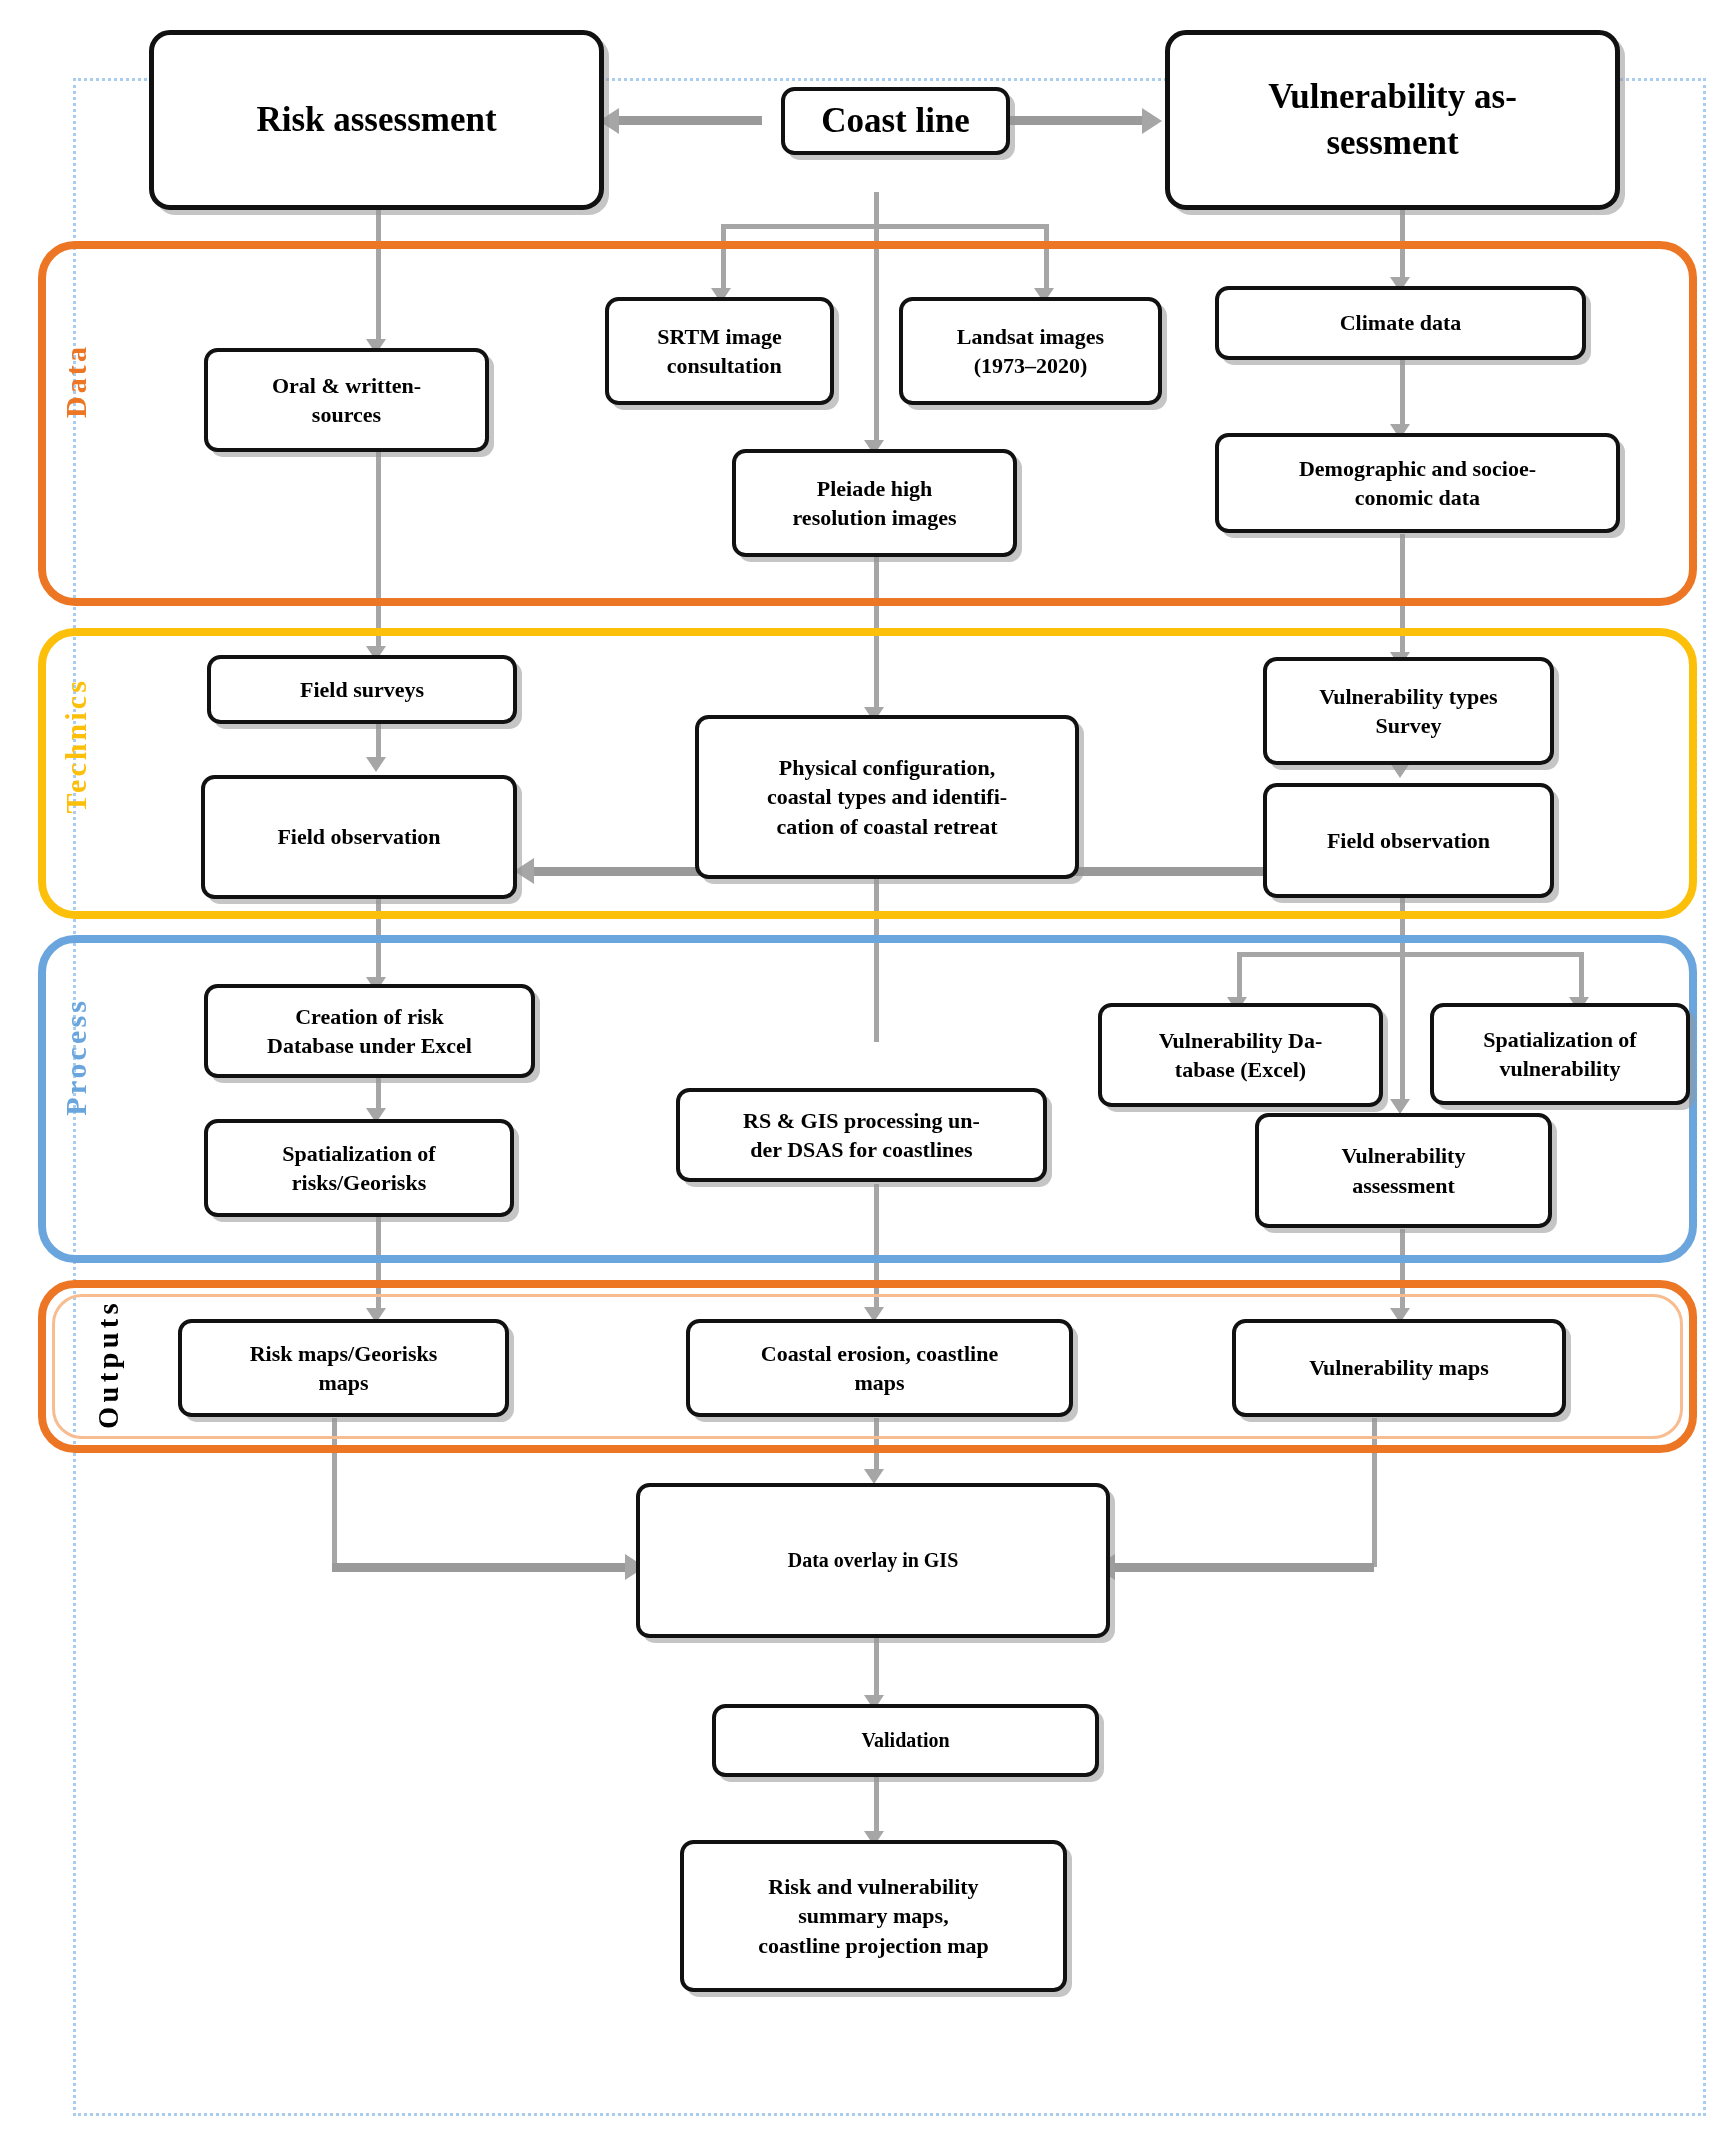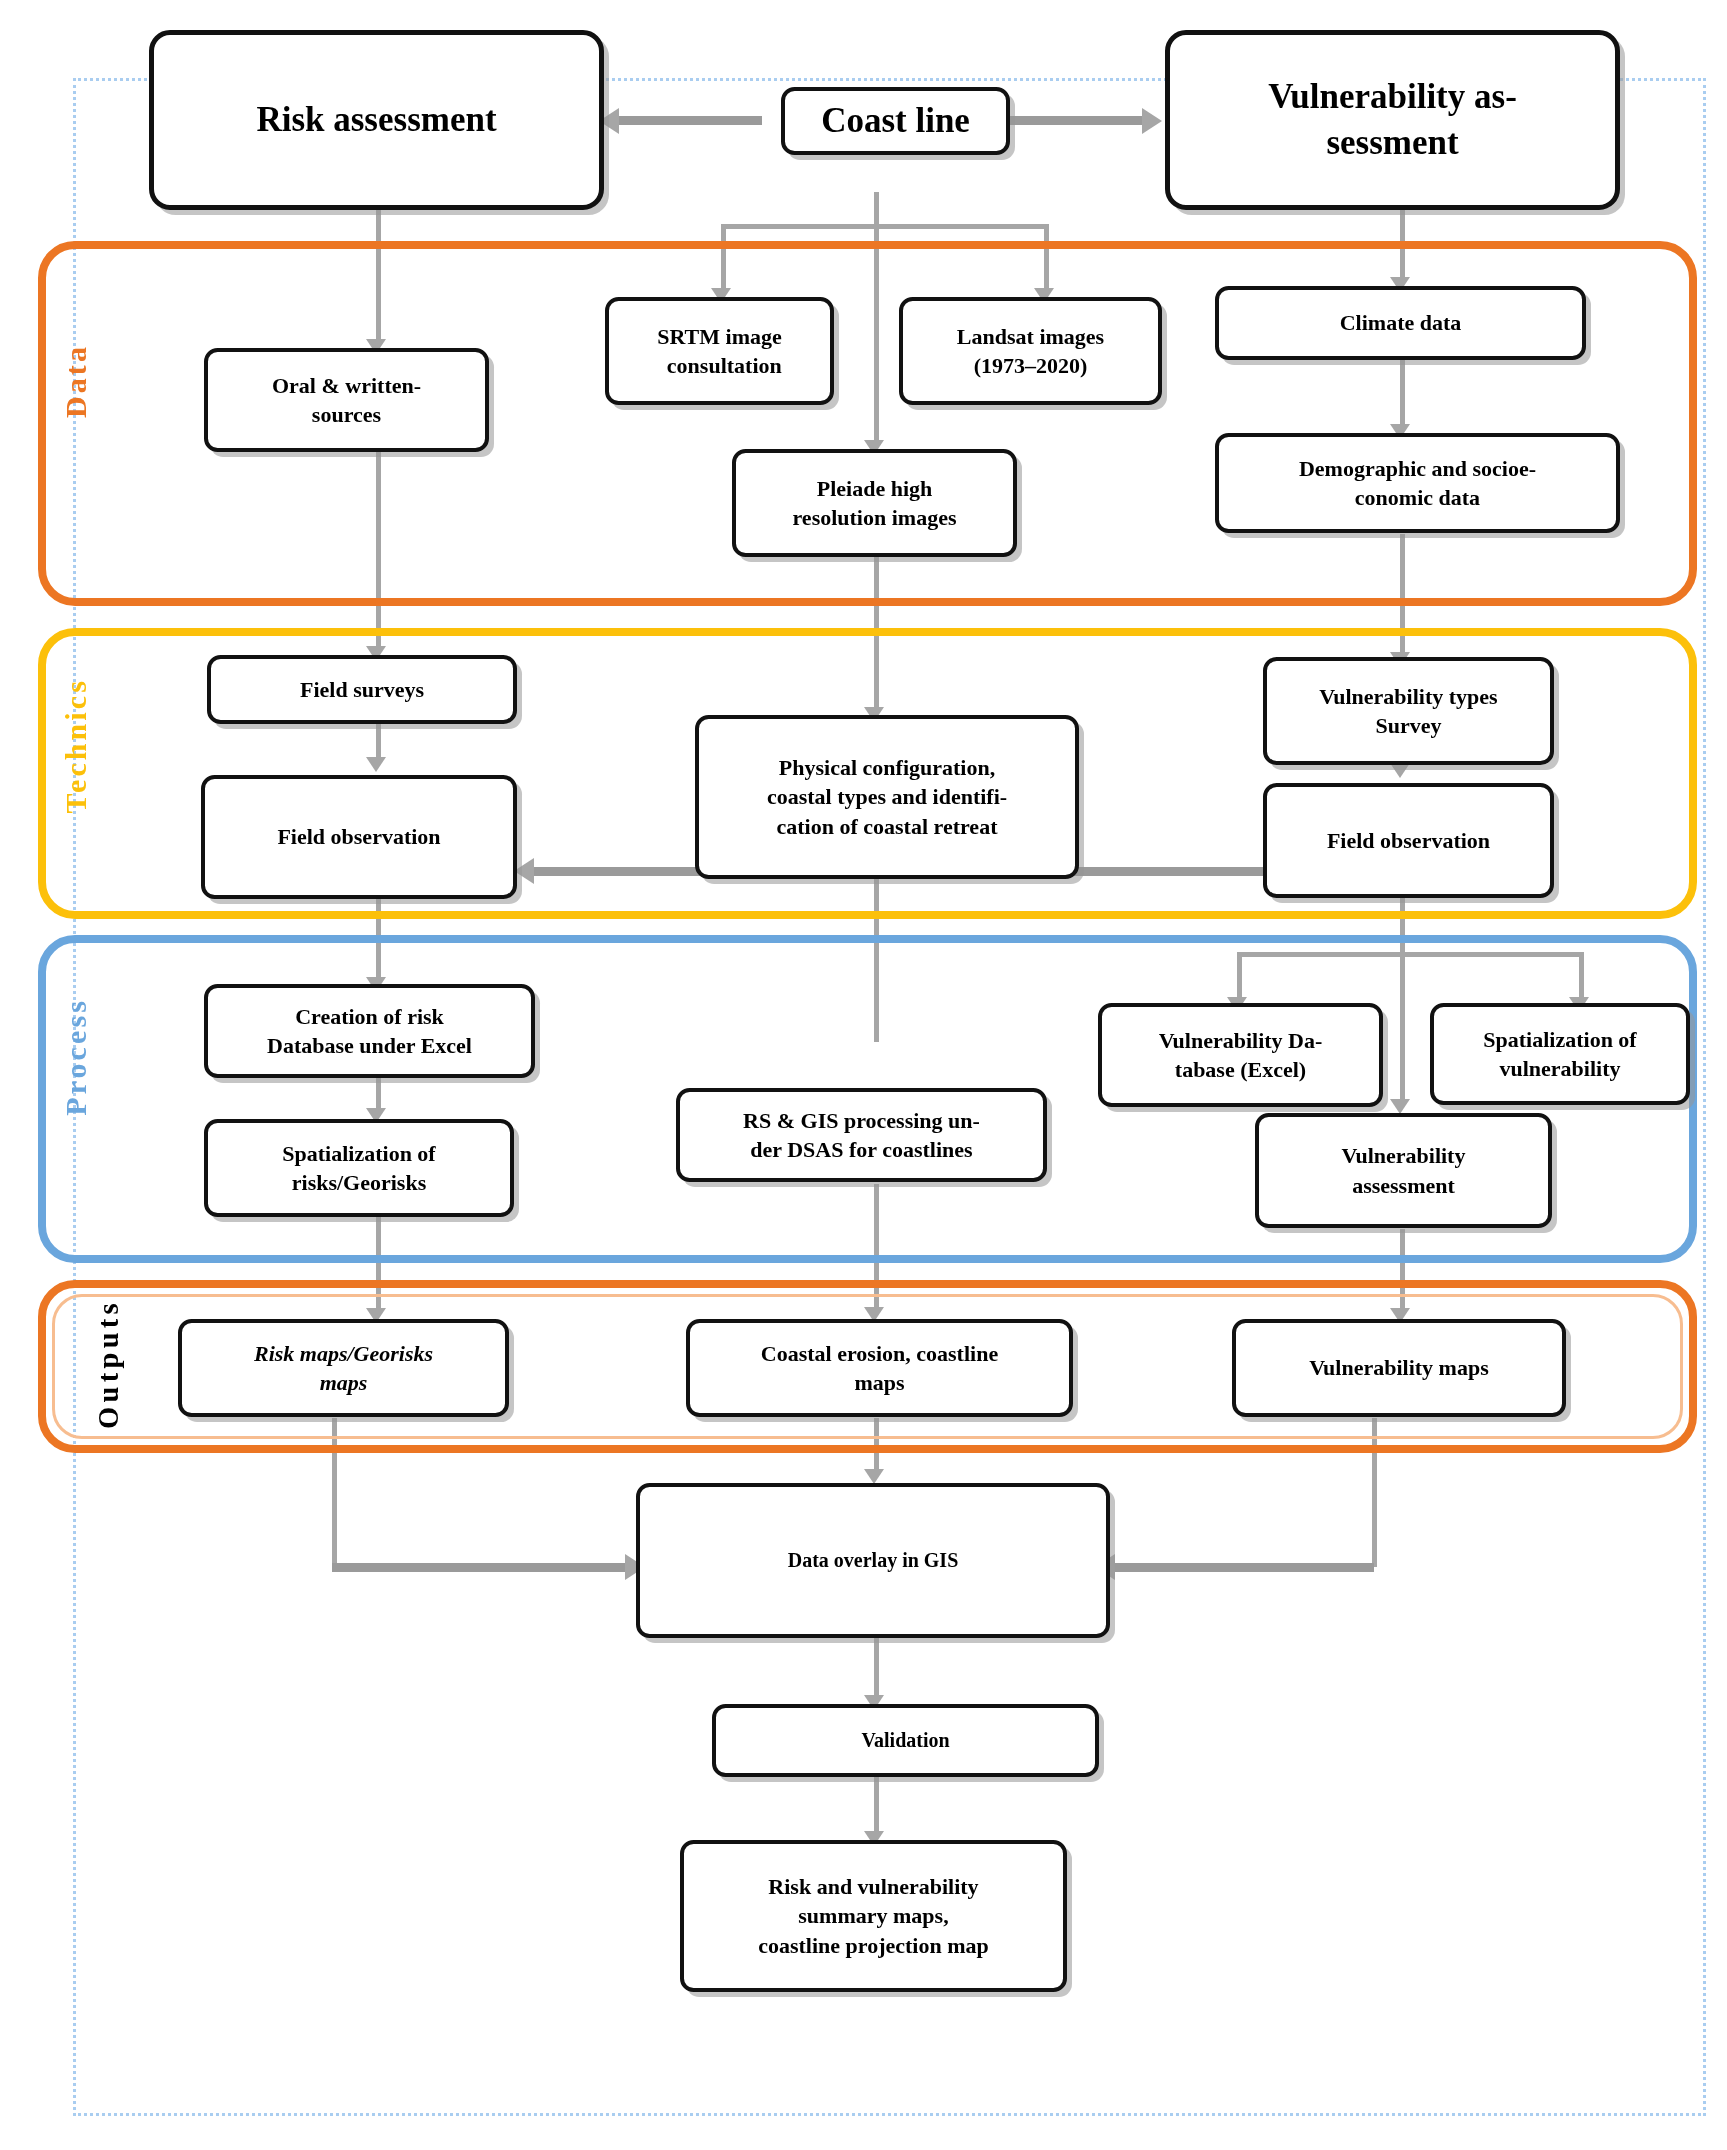--- a/index.html
+++ b/index.html
@@ -194,21 +194,21 @@
   <div class="node n-md" style="left:204px;top:1119px;width:310px;height:98px;">Spatialization of<br>risks/Georisks</div>
 
   <div class="node n-md" style="left:676px;top:1052px;width:371px;height:94px;margin-top:36px;">RS &amp; GIS processing un-<br>der DSAS for coastlines</div>
 
   <div class="node n-md" style="left:1098px;top:1003px;width:285px;height:104px;">Vulnerability Da-<br>tabase (Excel)</div>
 
   <div class="node n-md" style="left:1430px;top:1003px;width:260px;height:102px;">Spatialization of<br>vulnerability</div>
 
   <div class="node n-md" style="left:1255px;top:1113px;width:297px;height:115px;">Vulnerability<br>assessment</div>
 
-  <div class="node n-md" style="left:178px;top:1319px;width:331px;height:98px;font-style:italic;">Risk maps/Georisks<br>maps</div>
+  <div class="node n-md" style="left:178px;top:1319px;width:331px;height:98px;">Risk maps/Georisks<br>maps</div>
 
   <div class="node n-md" style="left:686px;top:1319px;width:387px;height:98px;">Coastal erosion,  coastline<br>maps</div>
 
   <div class="node n-md" style="left:1232px;top:1319px;width:334px;height:98px;">Vulnerability maps</div>
 
   <div class="node n-lg" style="left:636px;top:1483px;width:474px;height:155px;">Data overlay in GIS</div>
 
   <div class="node n-lg" style="left:712px;top:1704px;width:387px;height:73px;">Validation</div>
 
   <div class="node n-md" style="left:680px;top:1840px;width:387px;height:152px;">Risk and vulnerability<br>summary maps,<br>coastline projection map</div>

